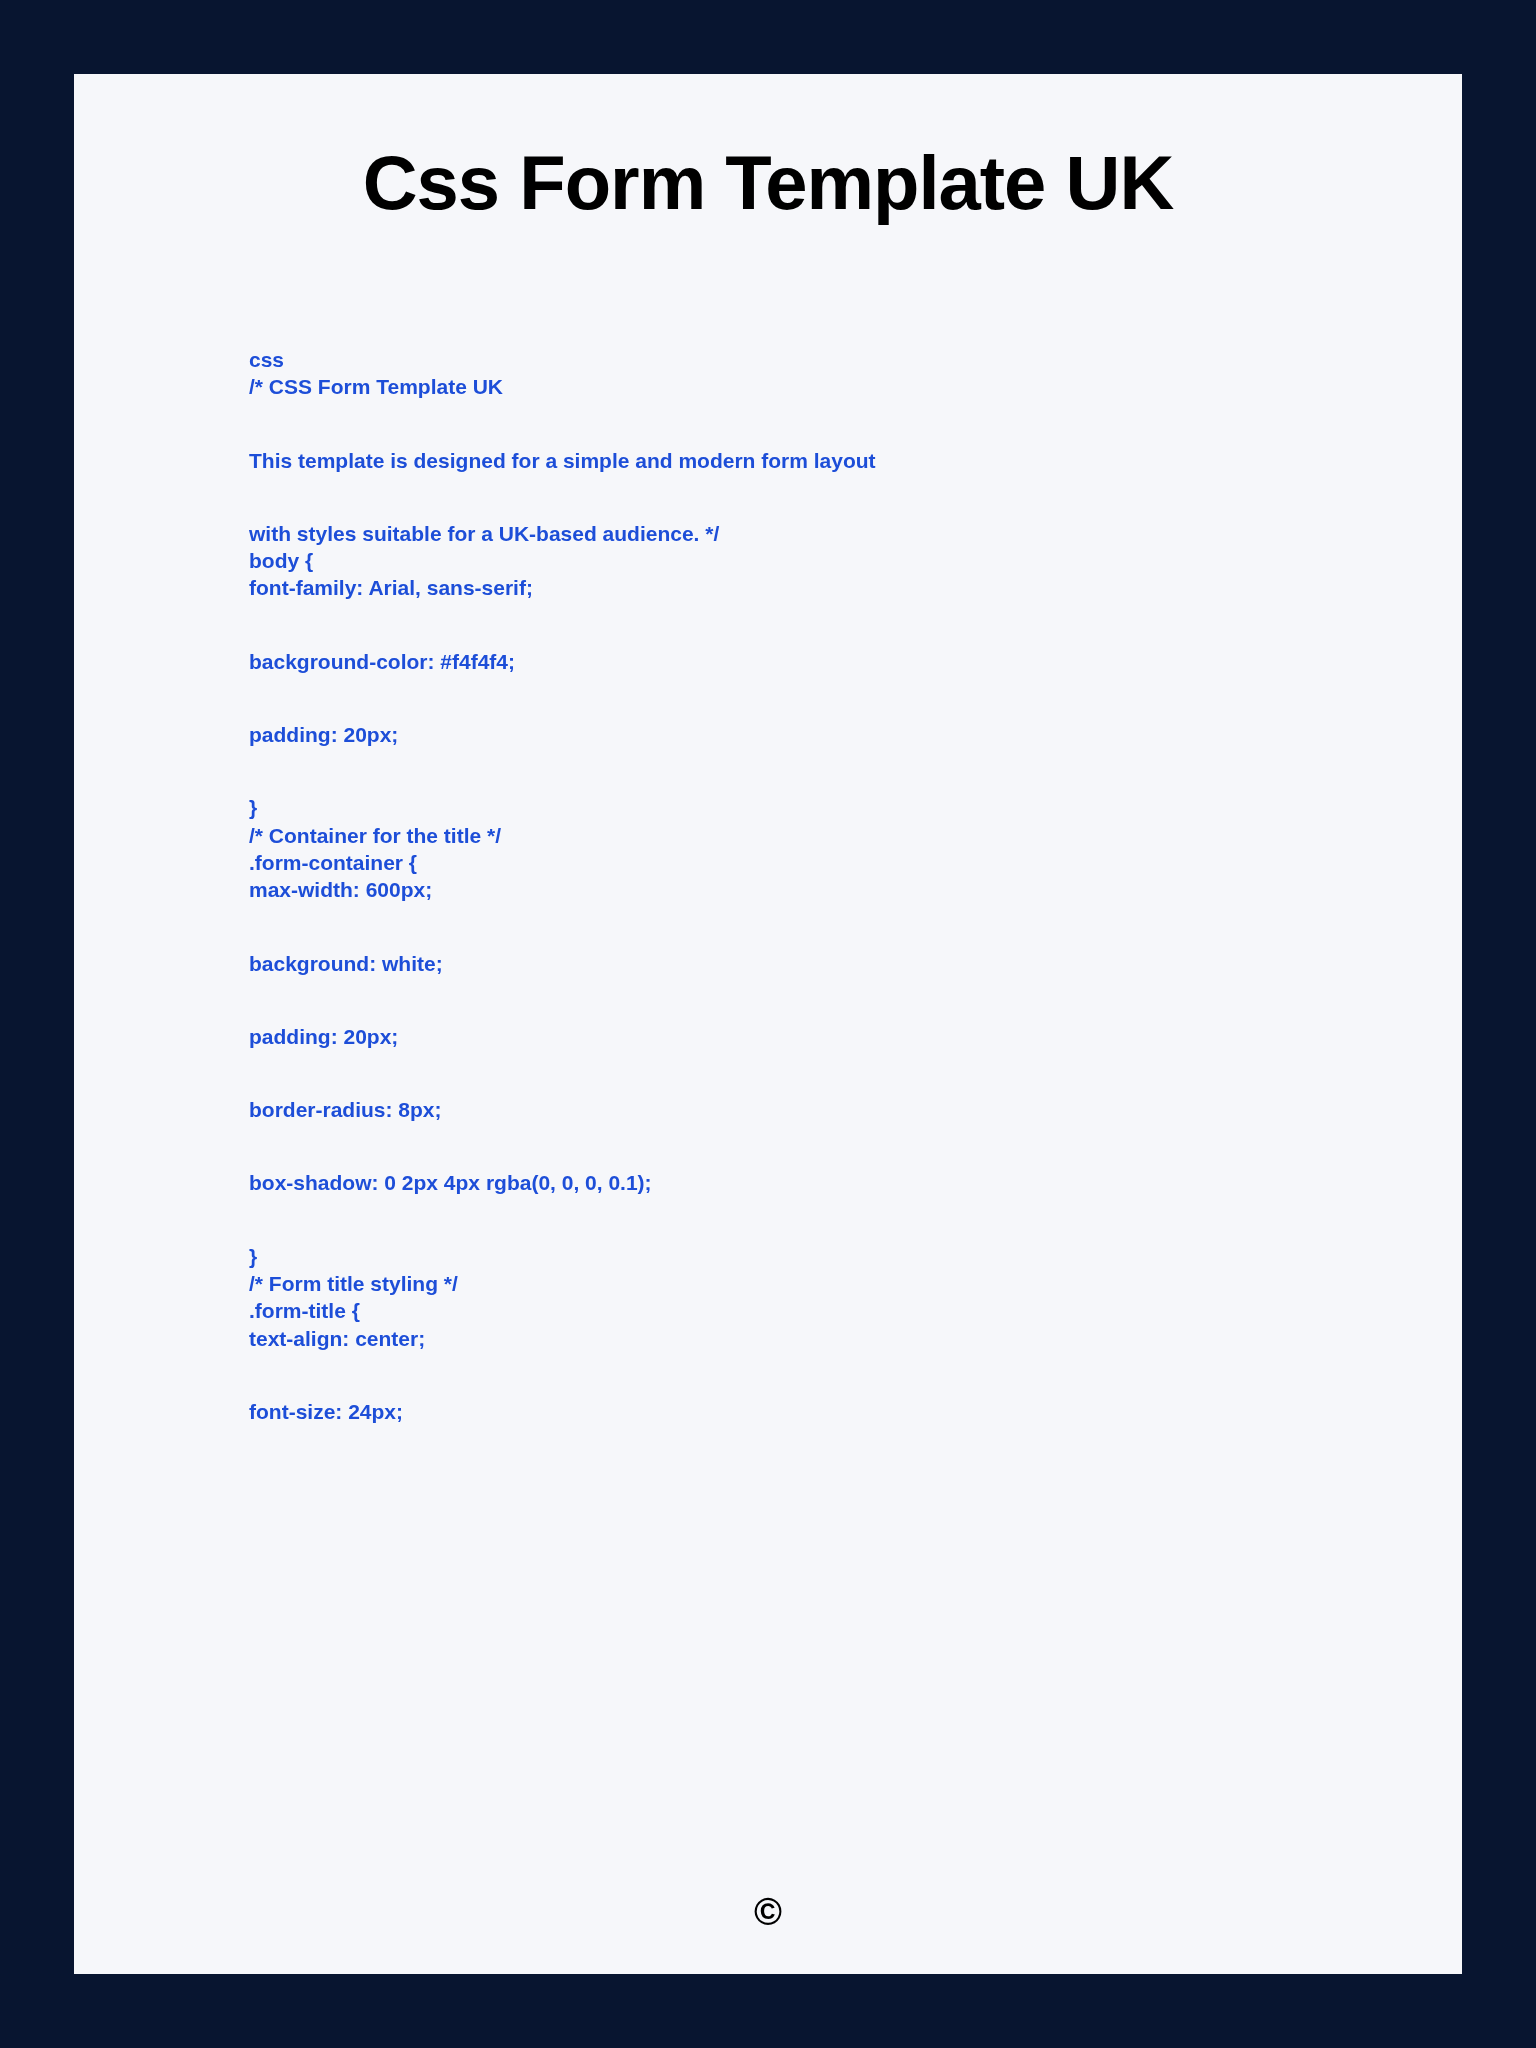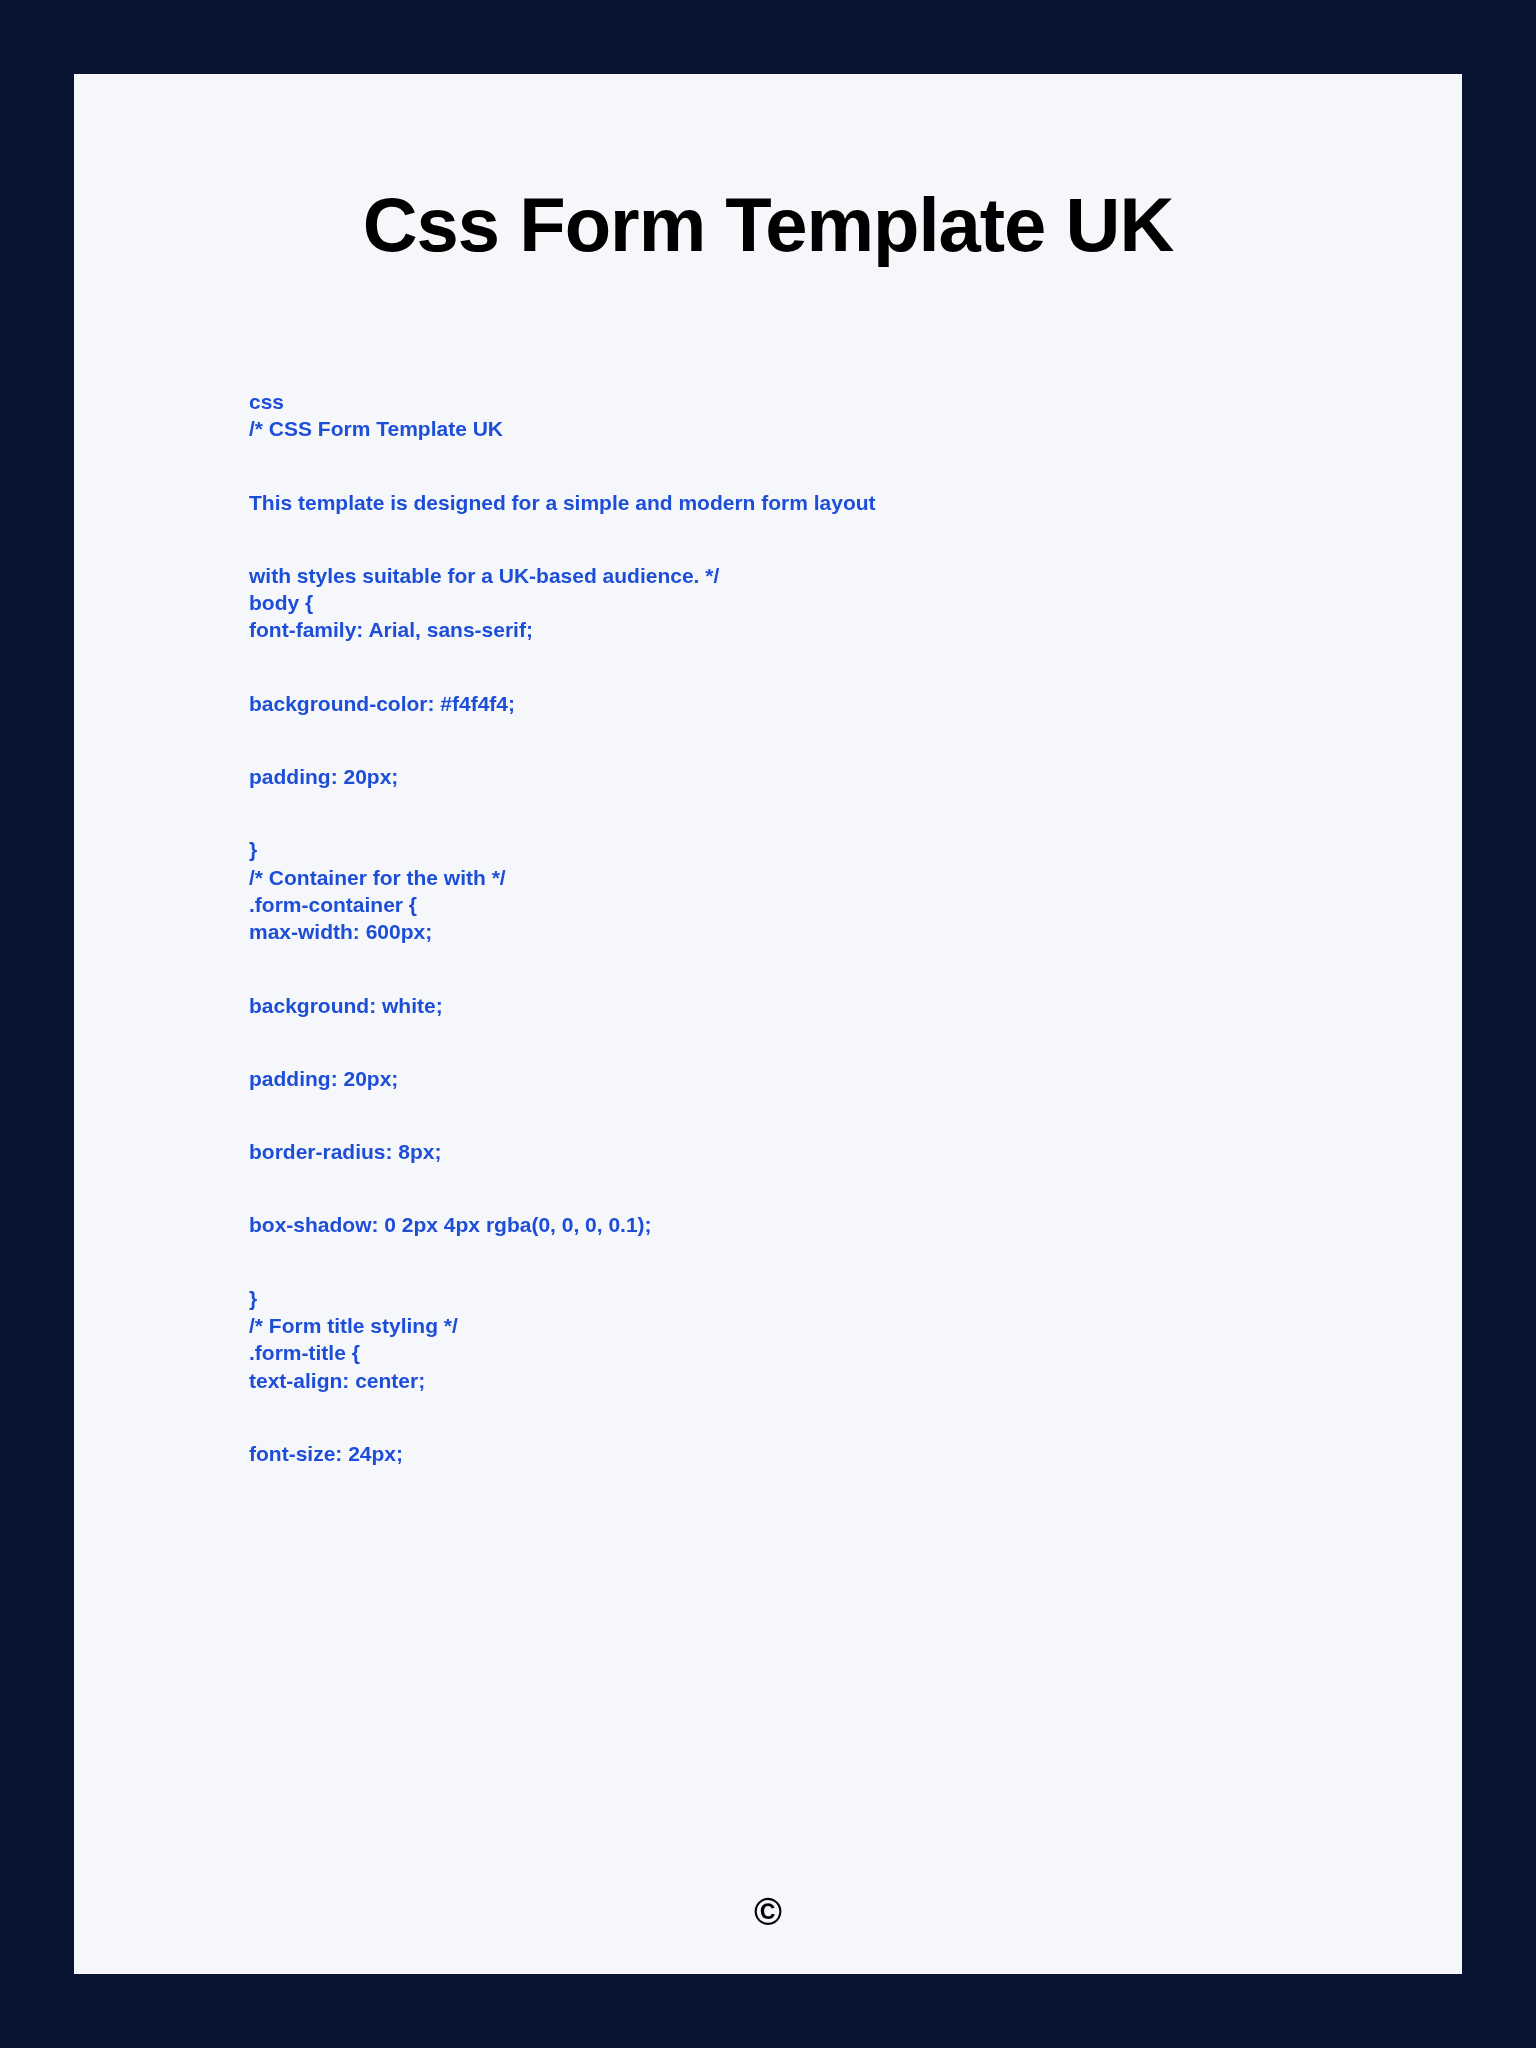--- a/index.html
+++ b/index.html
@@ -12,21 +12,21 @@
       background-color: #081530;
       width: 1536px;
       height: 2048px;
       padding: 74px;
     }
     .page {
       background-color: #f6f7fa;
       width: 100%;
       height: 100%;
       position: relative;
-      padding-top: 107px;
+      padding-top: 65px;
     }
     .page-title {
       text-align: center;
       font-size: 76px;
       font-weight: bold;
       color: #000;
       margin-bottom: 120px;
       letter-spacing: -1px;
     }
     .content {
@@ -60,21 +60,21 @@
   <div class="content">
       <div class="line">css</div>
       <div class="line">/* CSS Form Template UK</div>
       <div class="line spaced">This template is designed for a simple and modern form layout</div>
       <div class="line spaced">with styles suitable for a UK-based audience. */</div>
       <div class="line">body {</div>
       <div class="line">font-family: Arial, sans-serif;</div>
       <div class="line spaced">background-color: #f4f4f4;</div>
       <div class="line spaced">padding: 20px;</div>
       <div class="line spaced">}</div>
-      <div class="line">/* Container for the with */</div>
+      <div class="line">/* Container for the title */</div>
       <div class="line">.form-container {</div>
       <div class="line">max-width: 600px;</div>
       <div class="line spaced">background: white;</div>
       <div class="line spaced">padding: 20px;</div>
       <div class="line spaced">border-radius: 8px;</div>
       <div class="line spaced">box-shadow: 0 2px 4px rgba(0, 0, 0, 0.1);</div>
       <div class="line spaced">}</div>
       <div class="line">/* Form title styling */</div>
       <div class="line">.form-title {</div>
       <div class="line">text-align: center;</div>

